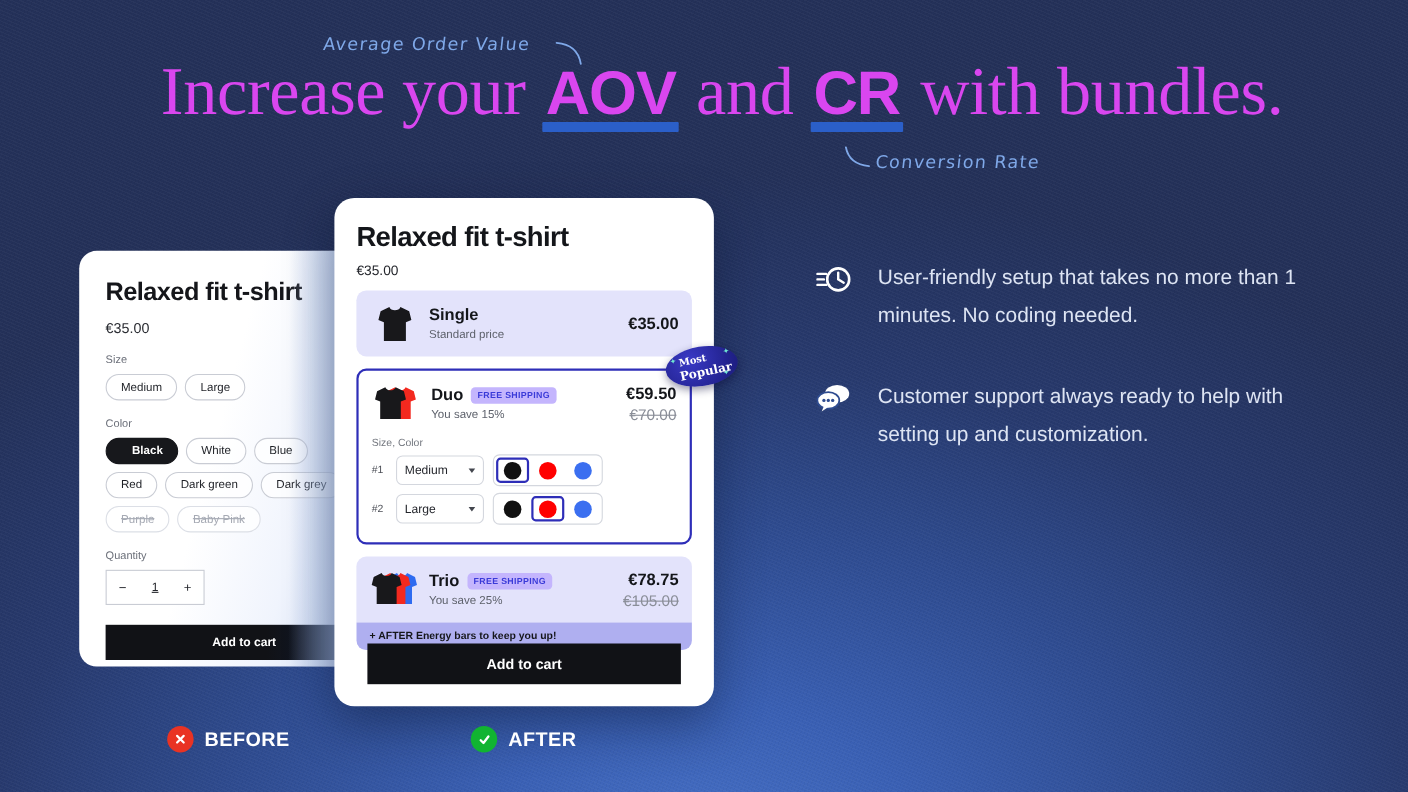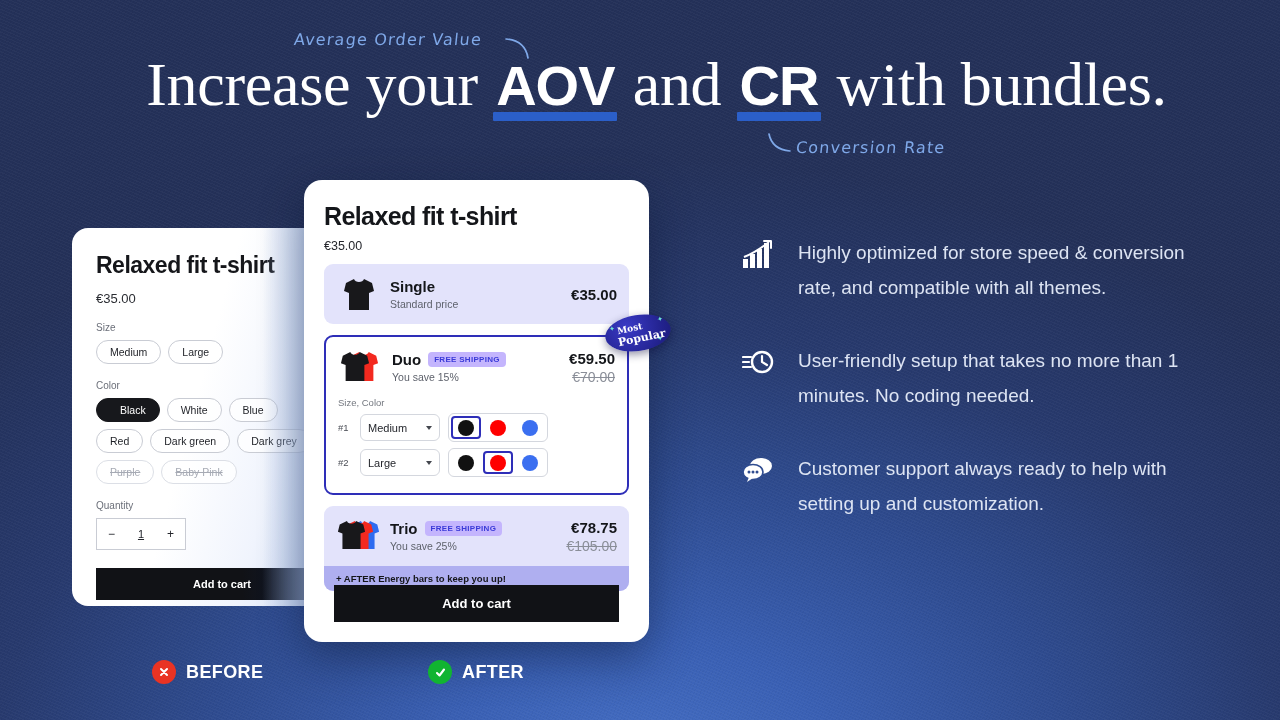--- a/index.html
+++ b/index.html
@@ -23,21 +23,21 @@
     background-image:
       repeating-linear-gradient(23deg, rgba(255,255,255,.5) 0 1px, transparent 1px 3px),
       repeating-linear-gradient(113deg, rgba(0,0,0,.5) 0 1px, transparent 1px 3px);
   }
 
   
   #headline-wrap { position: absolute; top: 52px; left: 0; width: 1280px; text-align: center; }
   #headline {
     font-family: "Liberation Serif", serif;
     font-size: 62px;
-    color: #ffffff;
+    color: #d946ef;
     letter-spacing: -0.3px;
     white-space: nowrap;
     line-height: 1.05;
     margin-left: 33px;
   }
   .hl-strong {
     font-family: "Liberation Sans", sans-serif;
     font-weight: bold;
     font-size: 56px;
     letter-spacing: -1px;
@@ -85,21 +85,21 @@
   }
   #before-title { font-size: 23px; font-weight: bold; color: #15161A; letter-spacing: -.5px; white-space: nowrap; }
   #before-price { font-size: 13px; color: #2B2D33; margin-top: 12px; }
   .bc-label { font-size: 10px; color: #6B6F79; margin-top: 16px; margin-bottom: 7px; }
   .pill-row { display: flex; flex-wrap: wrap; gap: 7px; }
   .pill {
     border: 1px solid #C9CCD4; border-radius: 14px;
     padding: 5px 13px; font-size: 10.5px; color: #1E2026;
     background: rgba(255,255,255,.75); white-space: nowrap;
   }
-  .pill.sel { background: #17181C; border-color: #17181C; color: #fff; font-weight: normal; padding-left: 23px; }
+  .pill.sel { background: #17181C; border-color: #17181C; color: #fff; font-weight: bold; padding-left: 23px; }
   .pill.oos { color: #A6AAB4; border-color: #DCDFE6; text-decoration: line-through; }
   #qty-box {
     margin-top: 7px; width: 90px; height: 32px;
     border: 1px solid #C9CCD4; background: rgba(255,255,255,.8);
     display: flex; align-items: center; justify-content: space-between;
     padding: 0 11px; font-size: 12px; color: #24262C;
   }
   #qty-val { text-decoration: underline; font-size: 11px; }
   #before-atc {
     margin-top: 18px; margin-left: 0;
@@ -382,33 +382,20 @@
       </div>
     </div>
     <div id="trio-banner">+ AFTER Energy bars to keep you up!</div>
   </div>
 
   <div id="after-atc">Add to cart</div>
 </div>
 
 <div id="features">
 
-  <div class="feature">
-    <div class="f-icon">
-      <svg width="32" height="30" viewBox="0 0 32 30">
-        <rect x="1" y="19" width="5" height="9" fill="#fff"></rect>
-        <rect x="8" y="14" width="5" height="14" fill="#fff"></rect>
-        <rect x="15" y="9" width="5" height="19" fill="#fff"></rect>
-        <rect x="22" y="3" width="5" height="25" fill="#fff"></rect>
-        <path d="M2 17 C10 14 18 9 27 2" stroke="#fff" stroke-width="2" fill="none"></path>
-        <path d="M22 1 L29 1 L29 8" stroke="#fff" stroke-width="2" fill="none" stroke-linecap="round" stroke-linejoin="round"></path>
-      </svg>
-    </div>
-    <div class="f-text">Highly optimized for store speed &amp; conversion rate, and compatible with all themes.</div>
-  </div>
 
   <div class="feature">
     <div class="f-icon">
       <svg width="32" height="28" viewBox="0 0 32 28">
         <circle cx="20" cy="14" r="10" fill="none" stroke="#fff" stroke-width="2.4"></circle>
         <path d="M20 8 L20 14 L25 17" stroke="#fff" stroke-width="2.2" fill="none" stroke-linecap="round"></path>
         <path d="M1 9 L9 9 M1 14 L7 14 M1 19 L9 19" stroke="#fff" stroke-width="2.2" stroke-linecap="round"></path>
       </svg>
     </div>
     <div class="f-text">User-friendly setup that takes no more than 1 minutes. No coding needed.</div>

